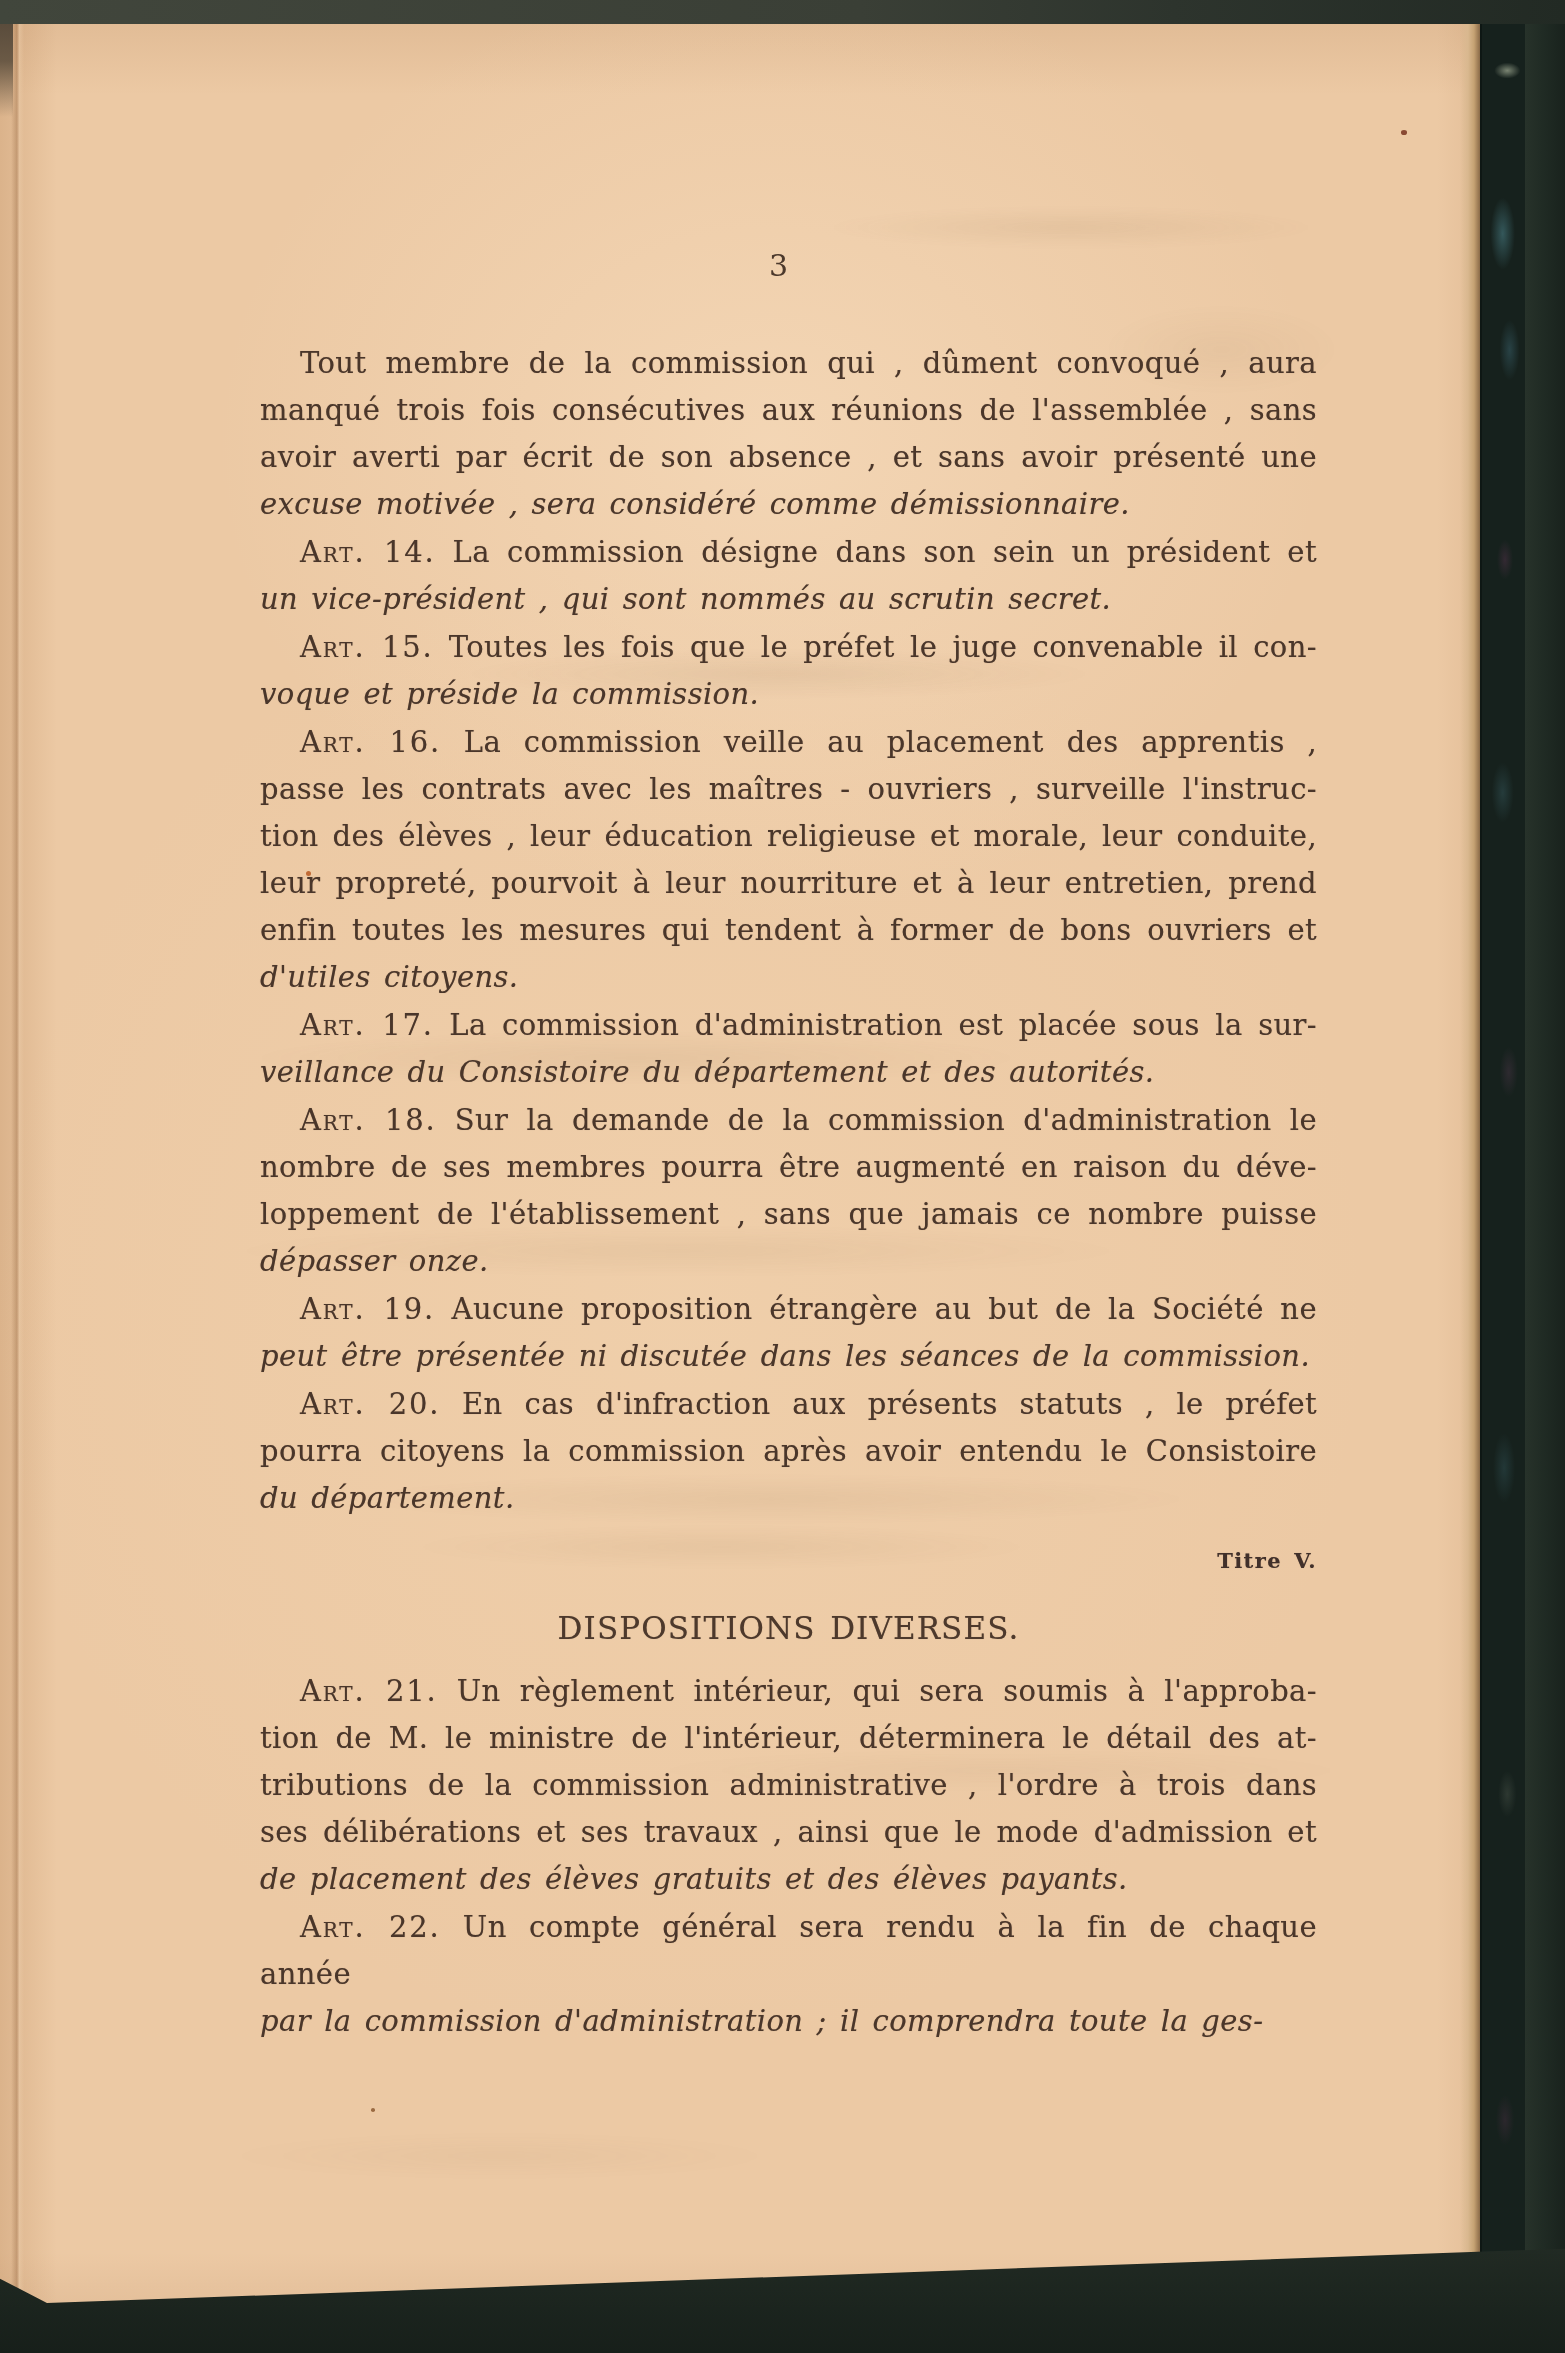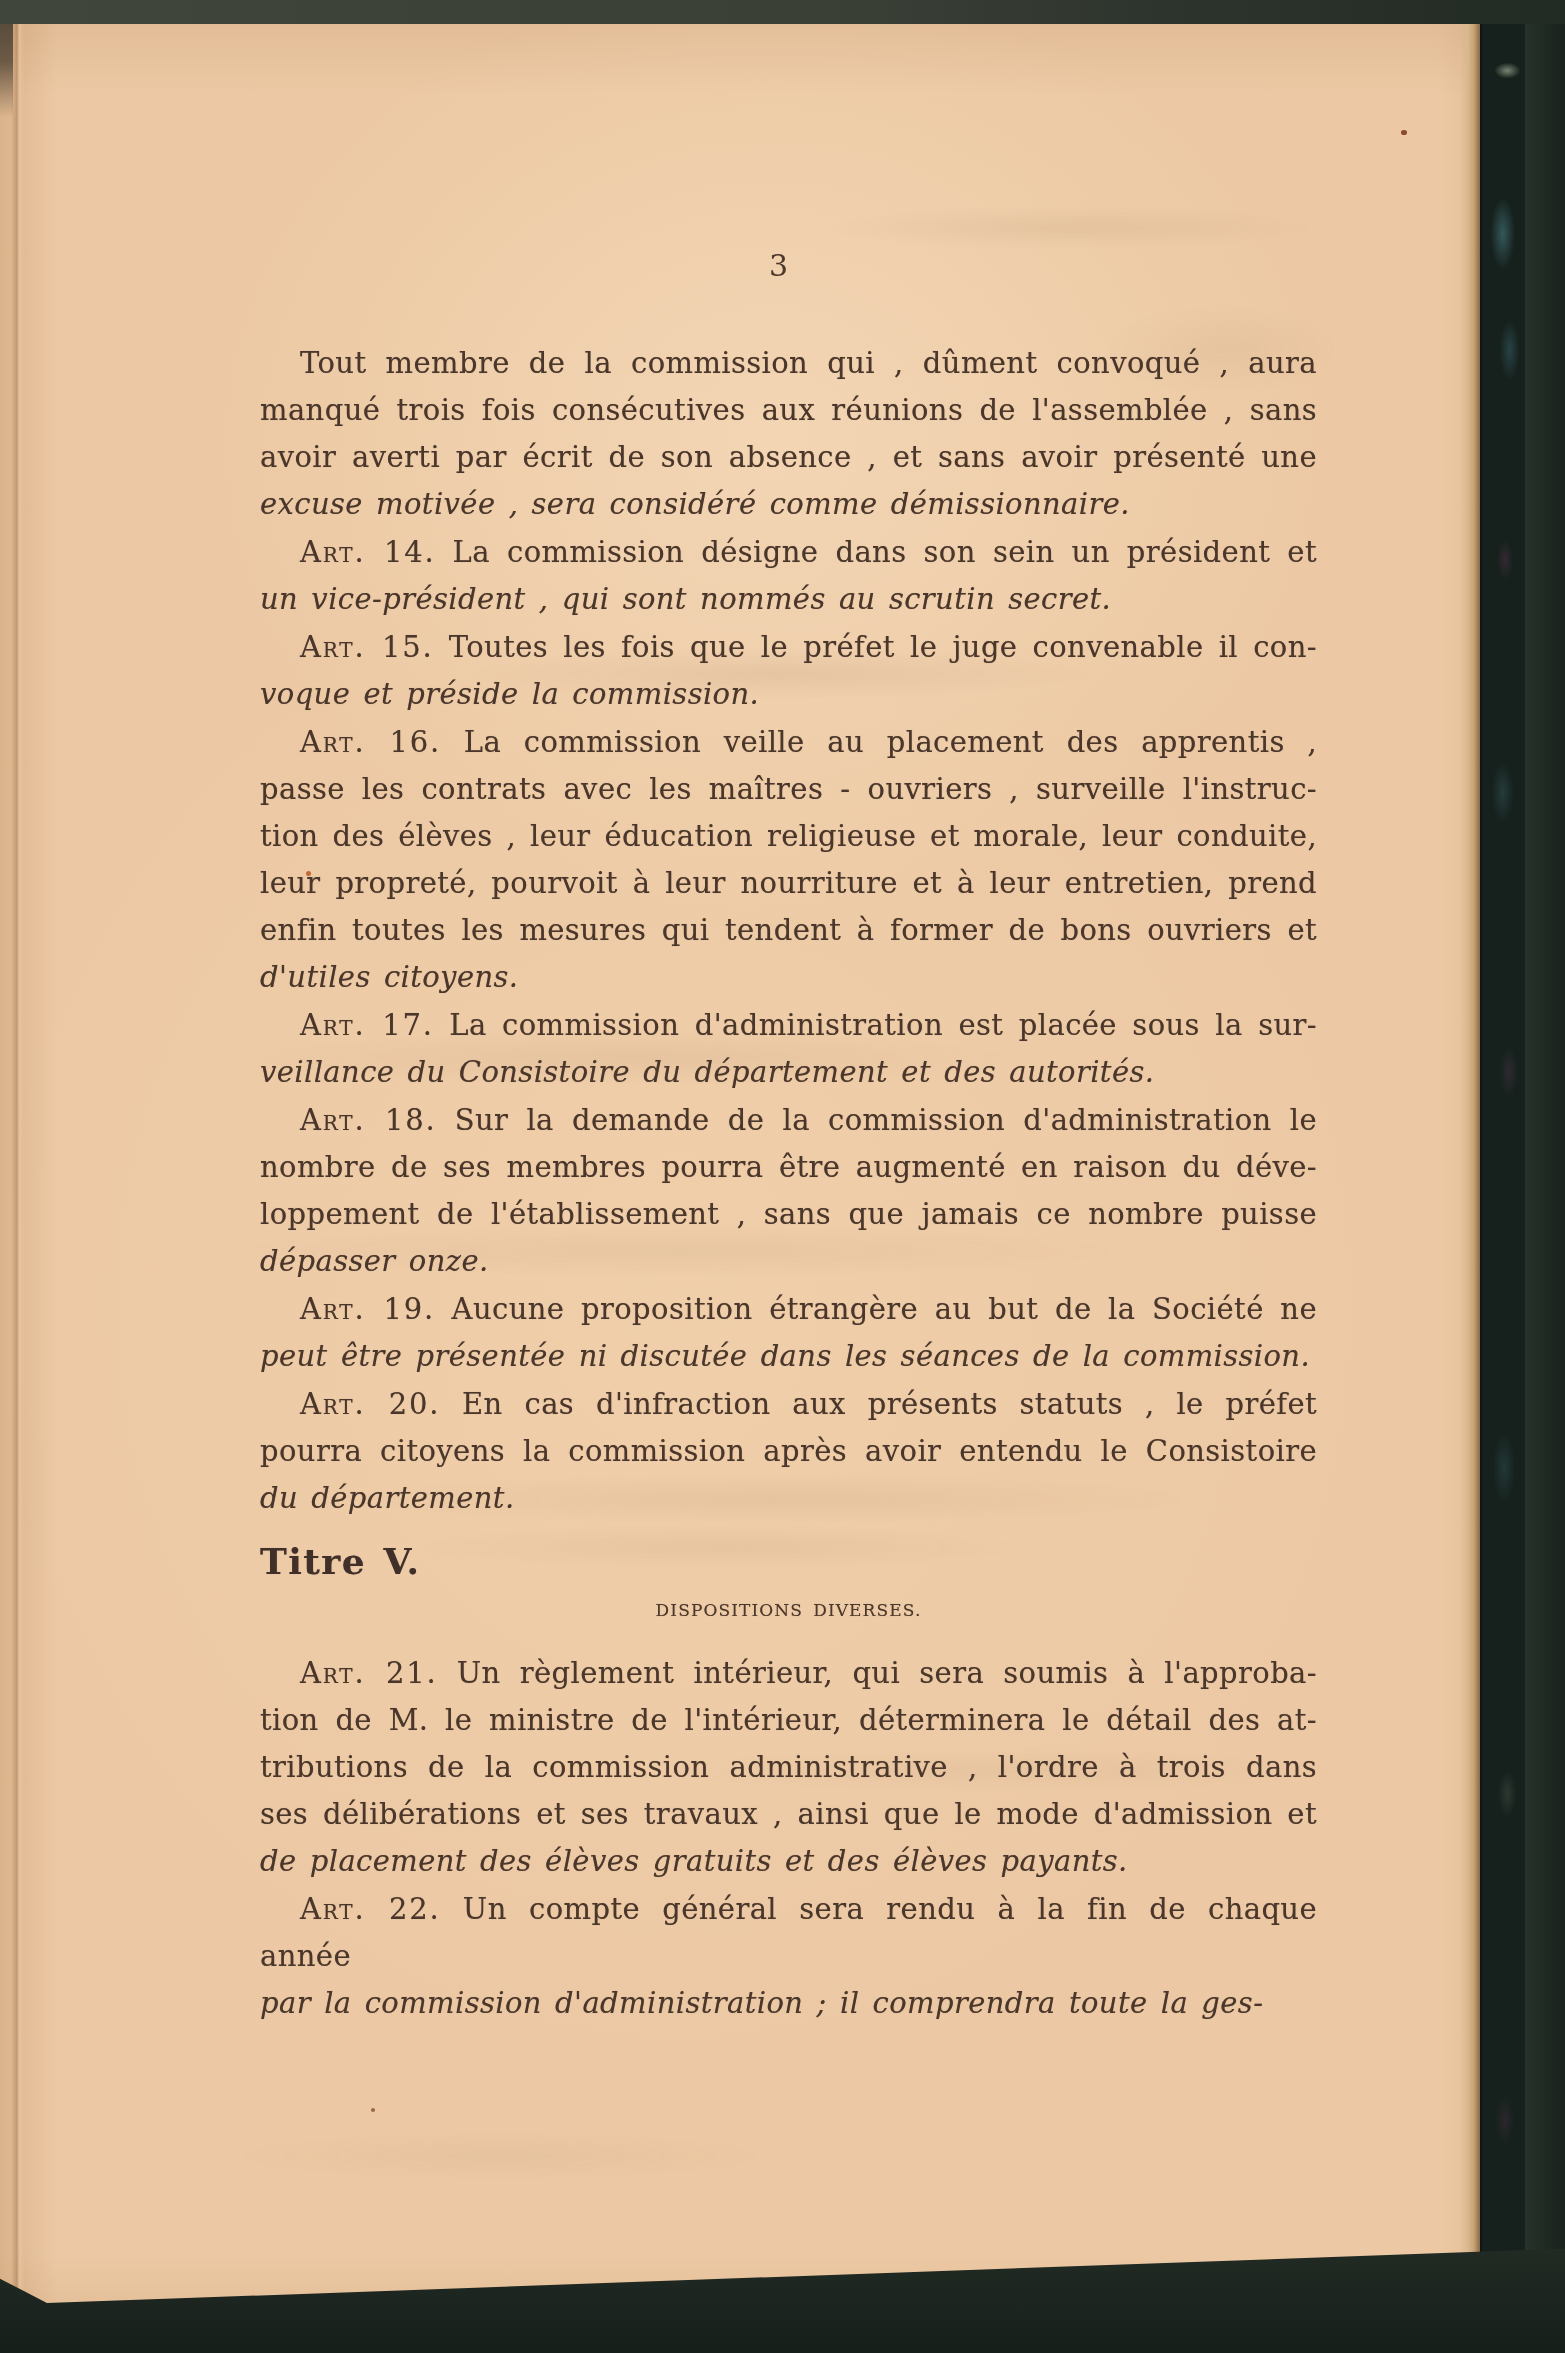--- a/index.html
+++ b/index.html
@@ -66,23 +66,23 @@
   .body-text{position:absolute;left:260px;top:316px;width:1057px;
     font-size:29px;line-height:47px;color:#4a362a;
     letter-spacing:0.4px;word-spacing:3.6px;
     text-shadow:0 0 0.7px rgba(74,54,42,.45);}
   .para + .para{margin-top:1px;}
   .line{text-align:justify;text-align-last:justify;white-space:normal;}
   .line.first{text-indent:40px;}
   .line.last{text-align-last:left;font-style:italic;}
   .artref{font-variant:small-caps;letter-spacing:1.8px;}
 
-  .titre{margin:21px 0 0;text-align:left;font-size:36px;line-height:36px;
+  .titre{margin:21px 0 0;text-align:right;font-size:21px;line-height:36px;
     font-weight:bold;color:#42migliore;color:#41302a;letter-spacing:1.4px;}
-  .subtitle{margin-top:16px;text-align:center;font-size:17px;line-height:31px;
+  .subtitle{margin-top:34px;text-align:center;font-size:31px;line-height:31px;
     letter-spacing:1.1px;color:#4d392c;}
   .section-2{margin-top:23.6px;}
 
   
   .ghost{position:absolute;border-radius:40%;filter:blur(2.1px);
     background:radial-gradient(ellipse at 50% 50%, rgba(125,92,58,.16), rgba(125,92,58,0) 70%);}
 
   .speck{position:absolute;border-radius:50%;}
 </style>
 </head>

